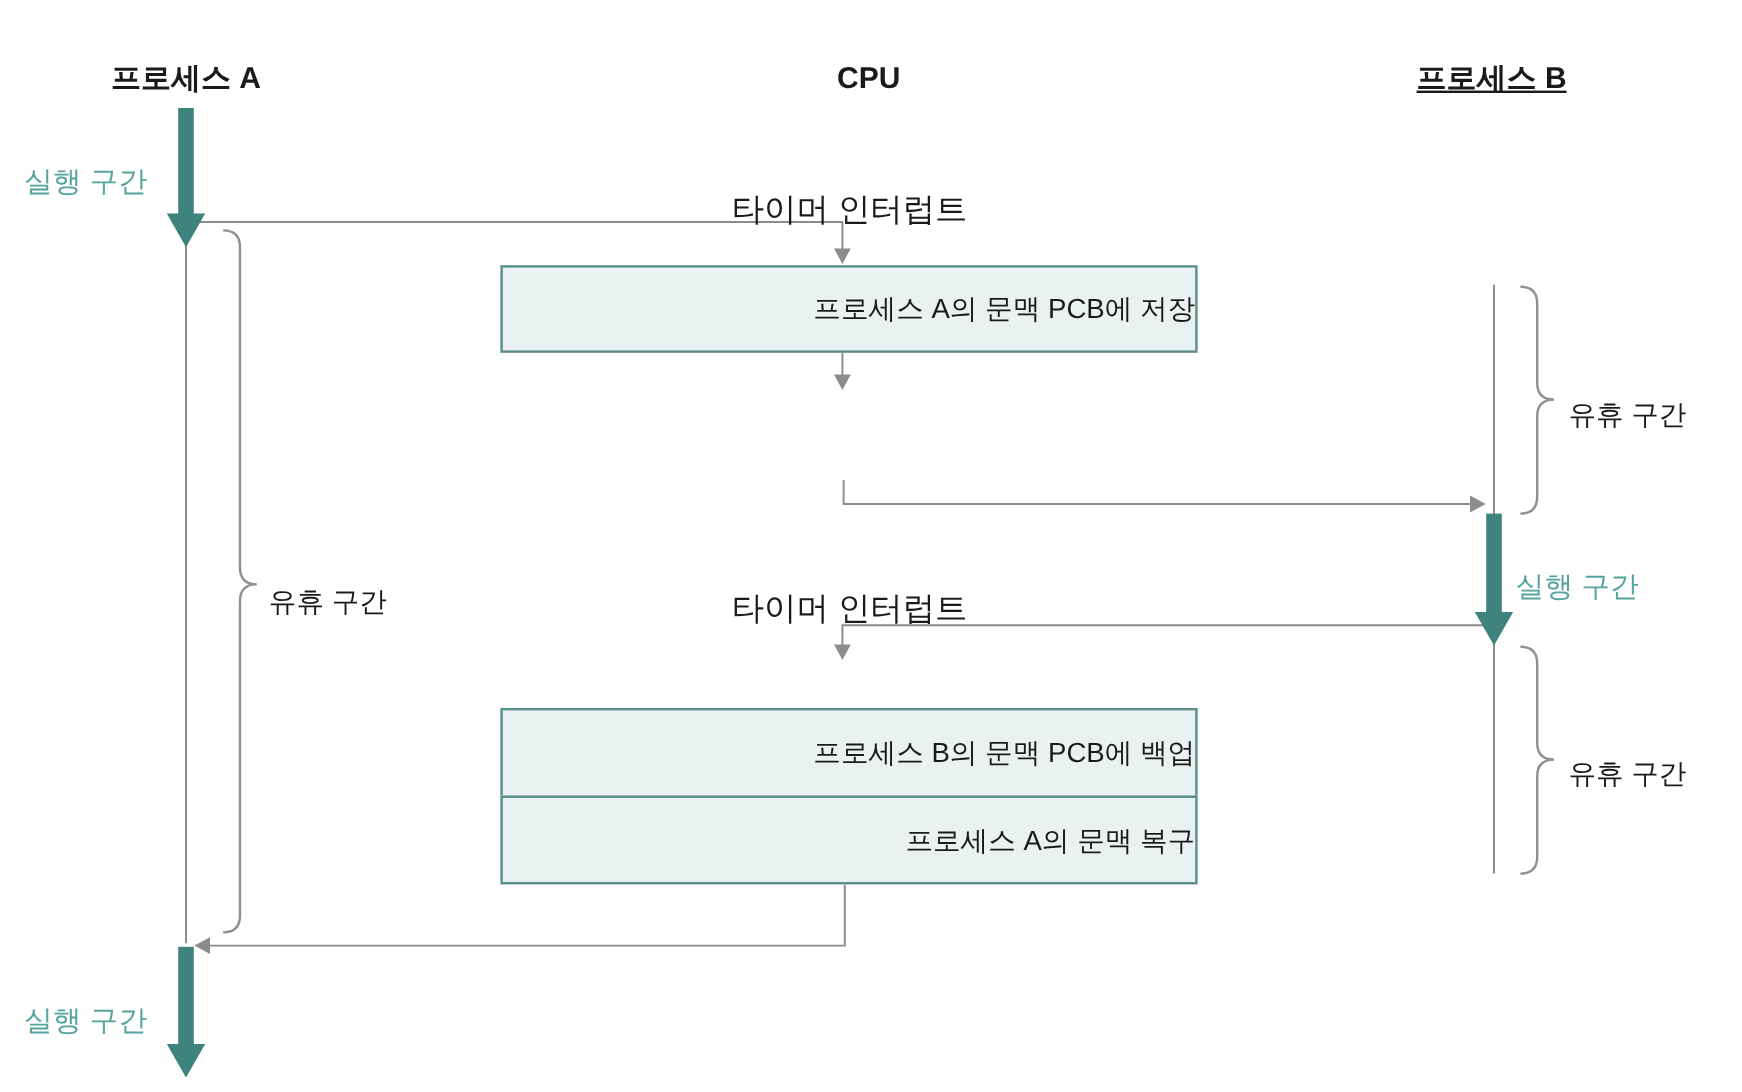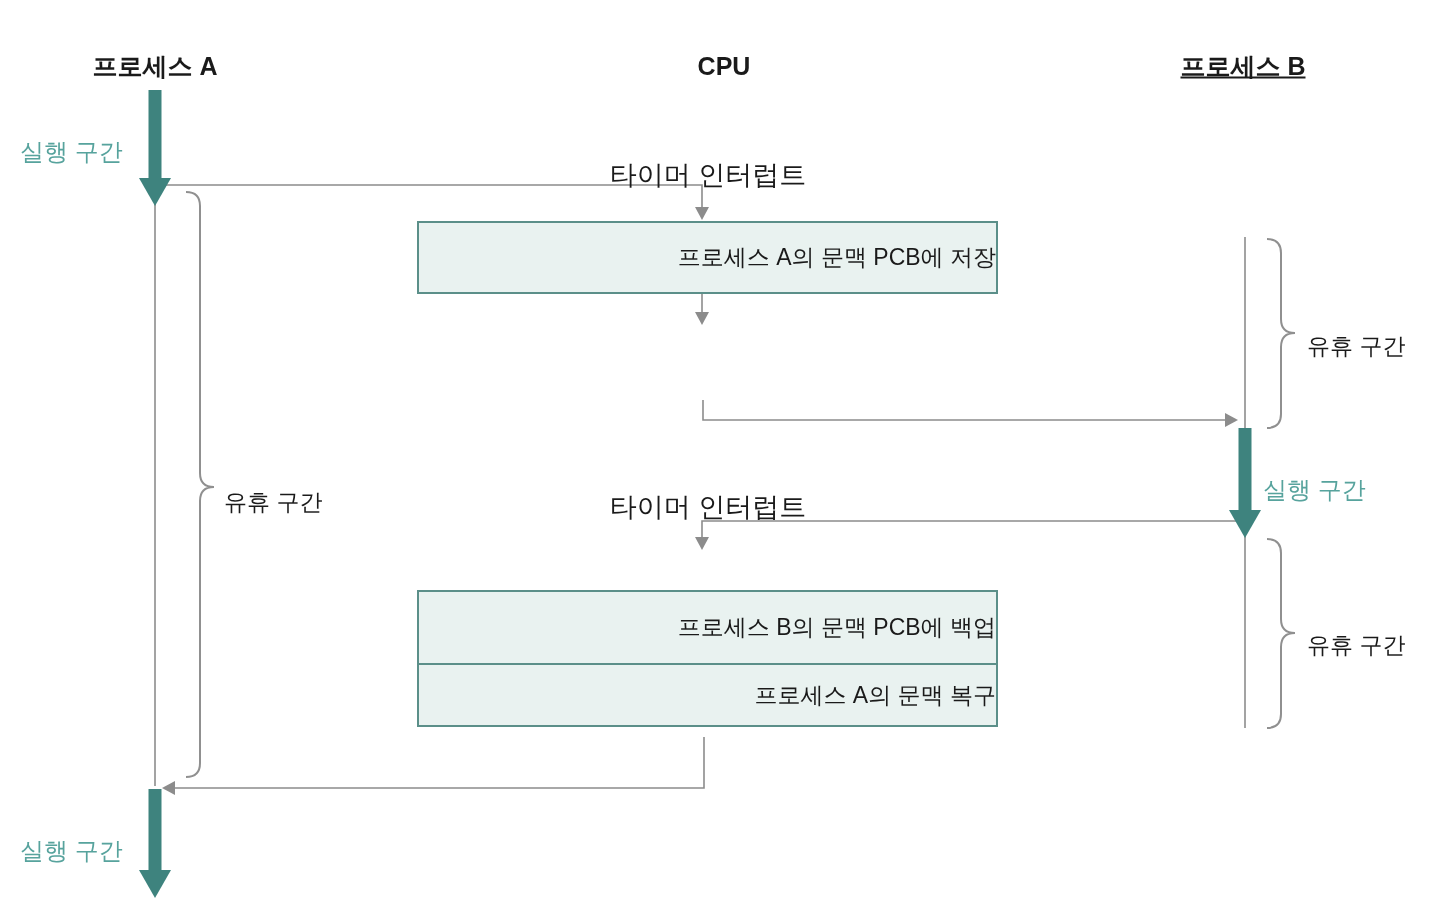--- a/index.html
+++ b/index.html
@@ -92,21 +92,21 @@
 
   <div class="lbl timer" style="left:708px;top:160px;">타이머 인터럽트</div>
   <div class="lbl timer" style="left:708px;top:492px;">타이머 인터럽트</div>
 
   <div class="cpu-box" style="top:221px;height:73px;">
     <span>프로세스 A의 문맥 PCB에 저장</span>
   </div>
   <div class="cpu-box" style="top:551px;height:75px;margin-top:39px;">
     <span>프로세스 B의 문맥 PCB에 백업</span>
   </div>
-  <div class="cpu-box" style="top:663px;height:64px;">
+  <div class="cpu-box" style="top:663px;height:74px;">
     <span>프로세스 A의 문맥 복구</span>
   </div>
 
   <div class="lbl run" style="left:20px;top:137px;">실행 구간</div>
   <div class="lbl run" style="left:1263px;top:475px;">실행 구간</div>
   <div class="lbl run" style="left:20px;top:836px;">실행 구간</div>
 
   <div class="lbl idle" style="left:224px;top:487px;">유휴 구간</div>
   <div class="lbl idle" style="left:1307px;top:331px;">유휴 구간</div>
   <div class="lbl idle" style="left:1307px;top:630px;">유휴 구간</div>

